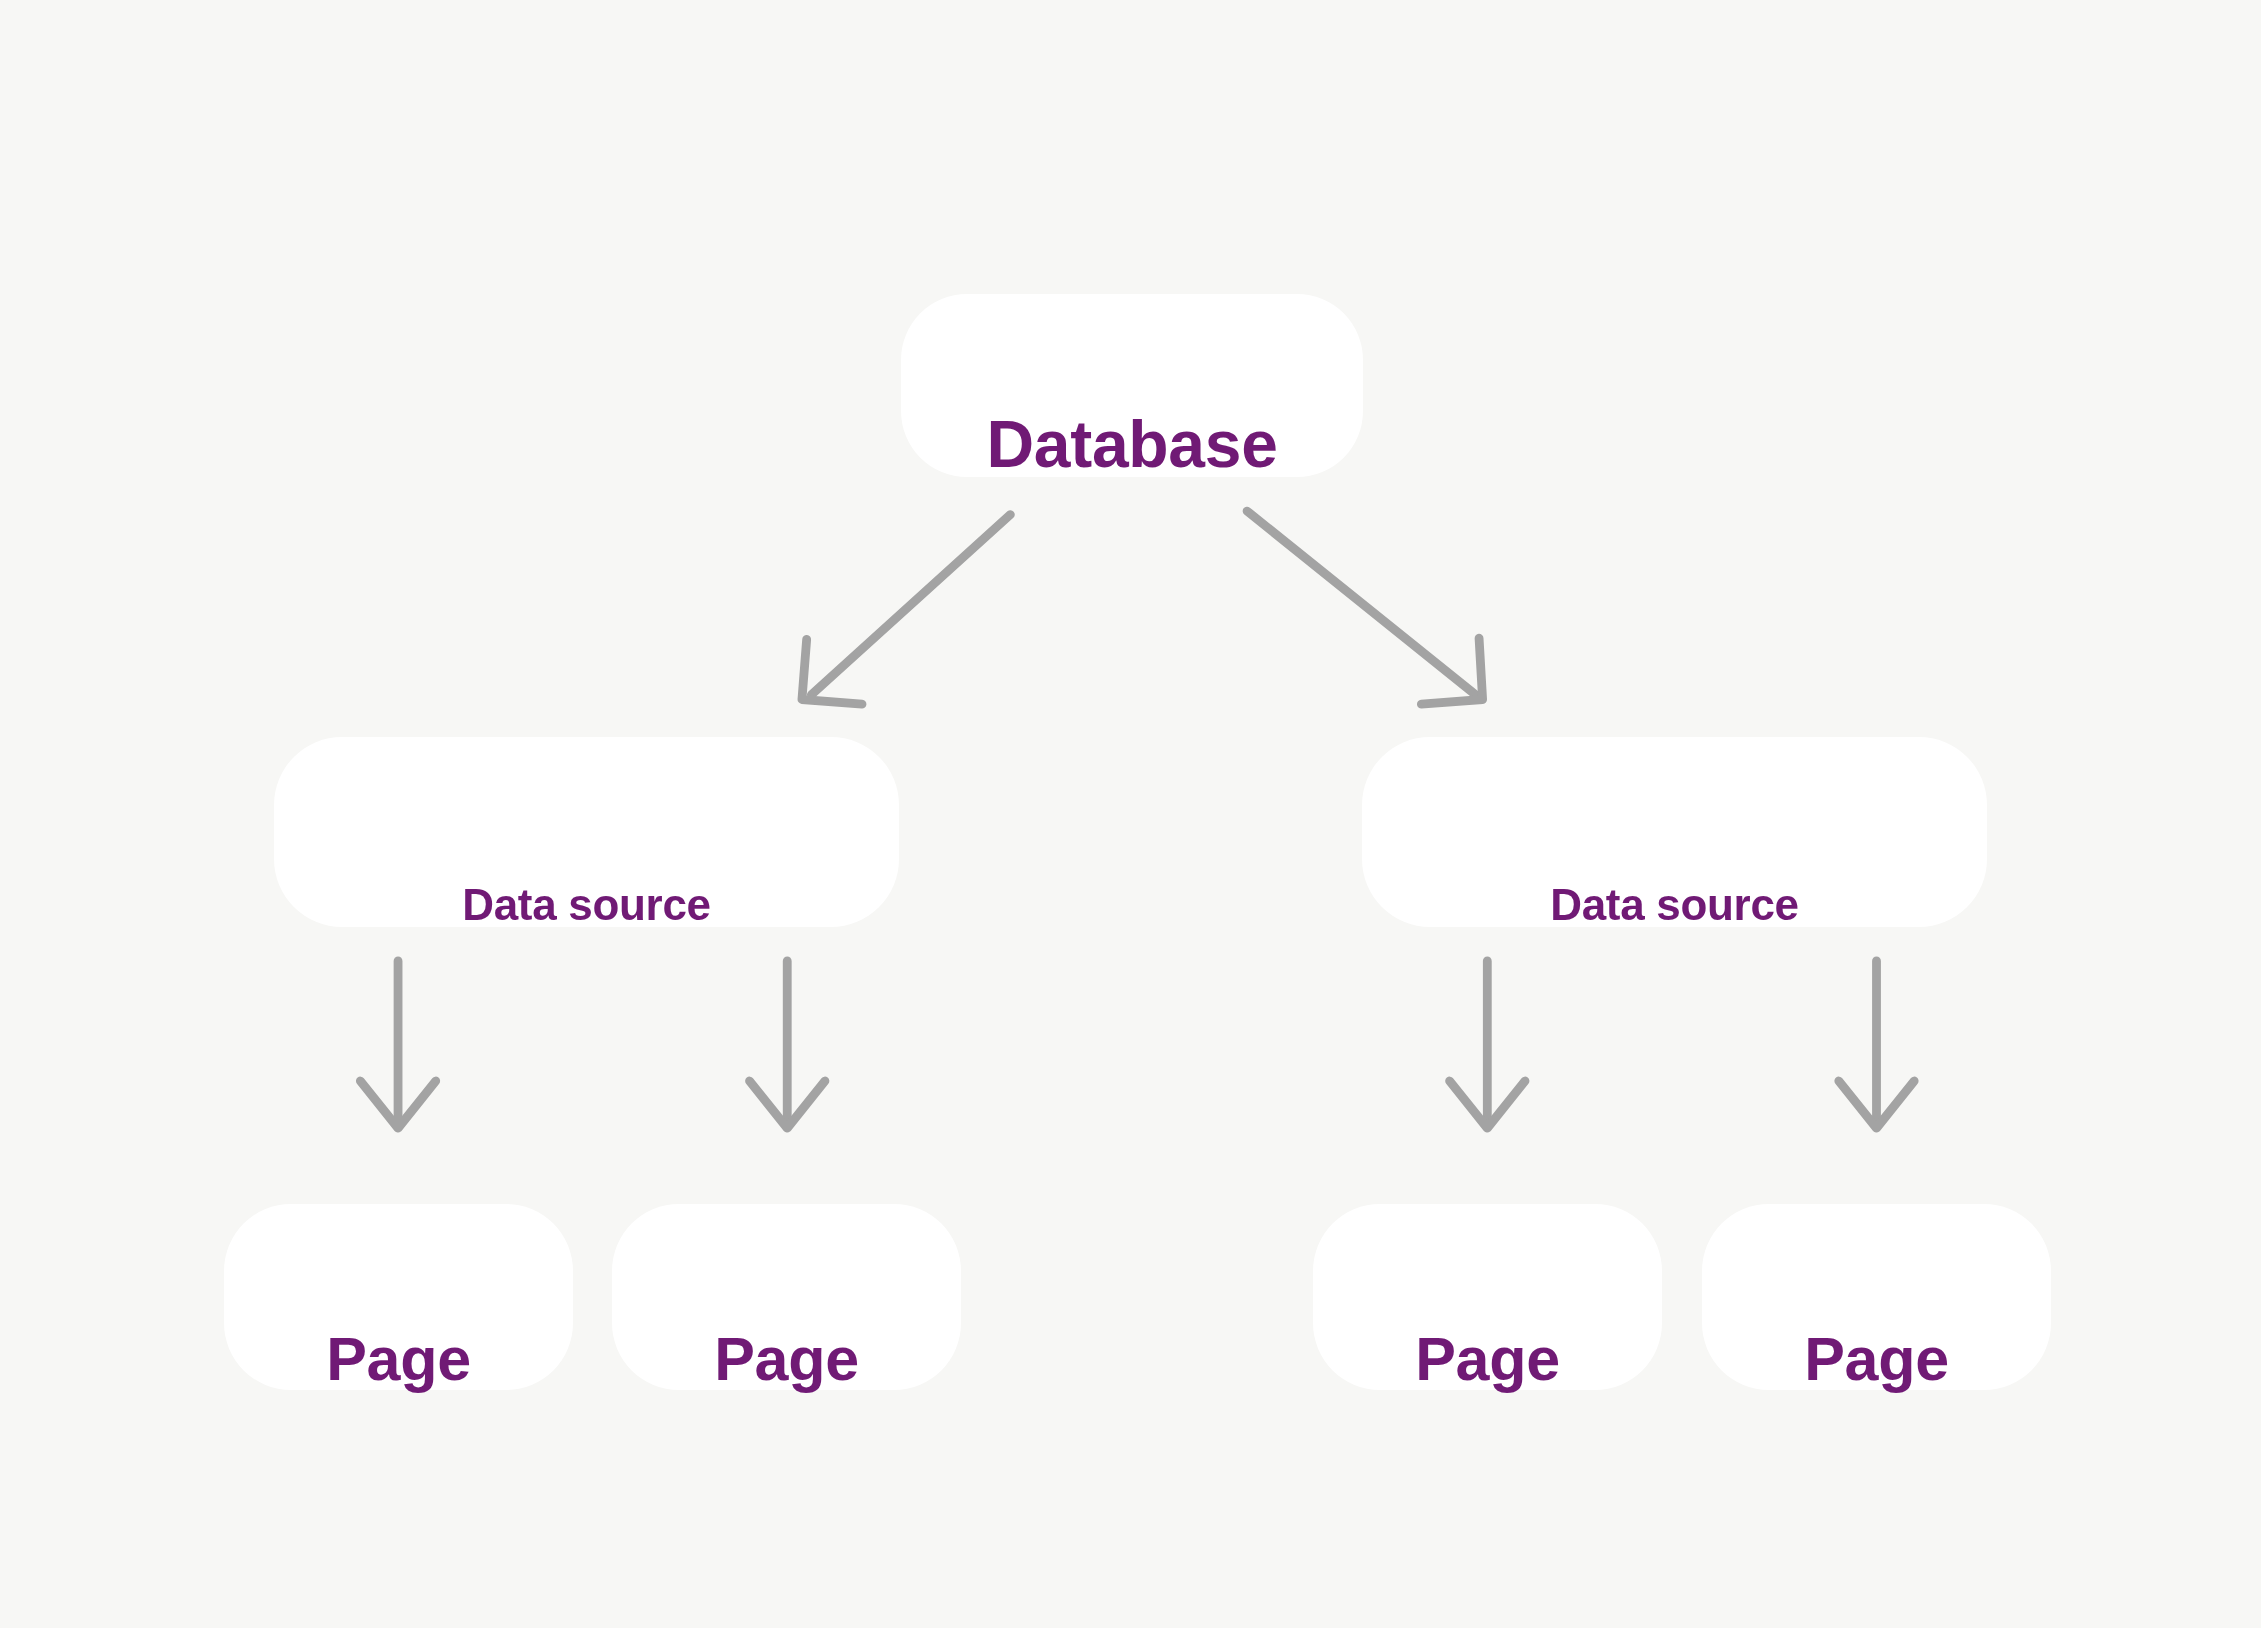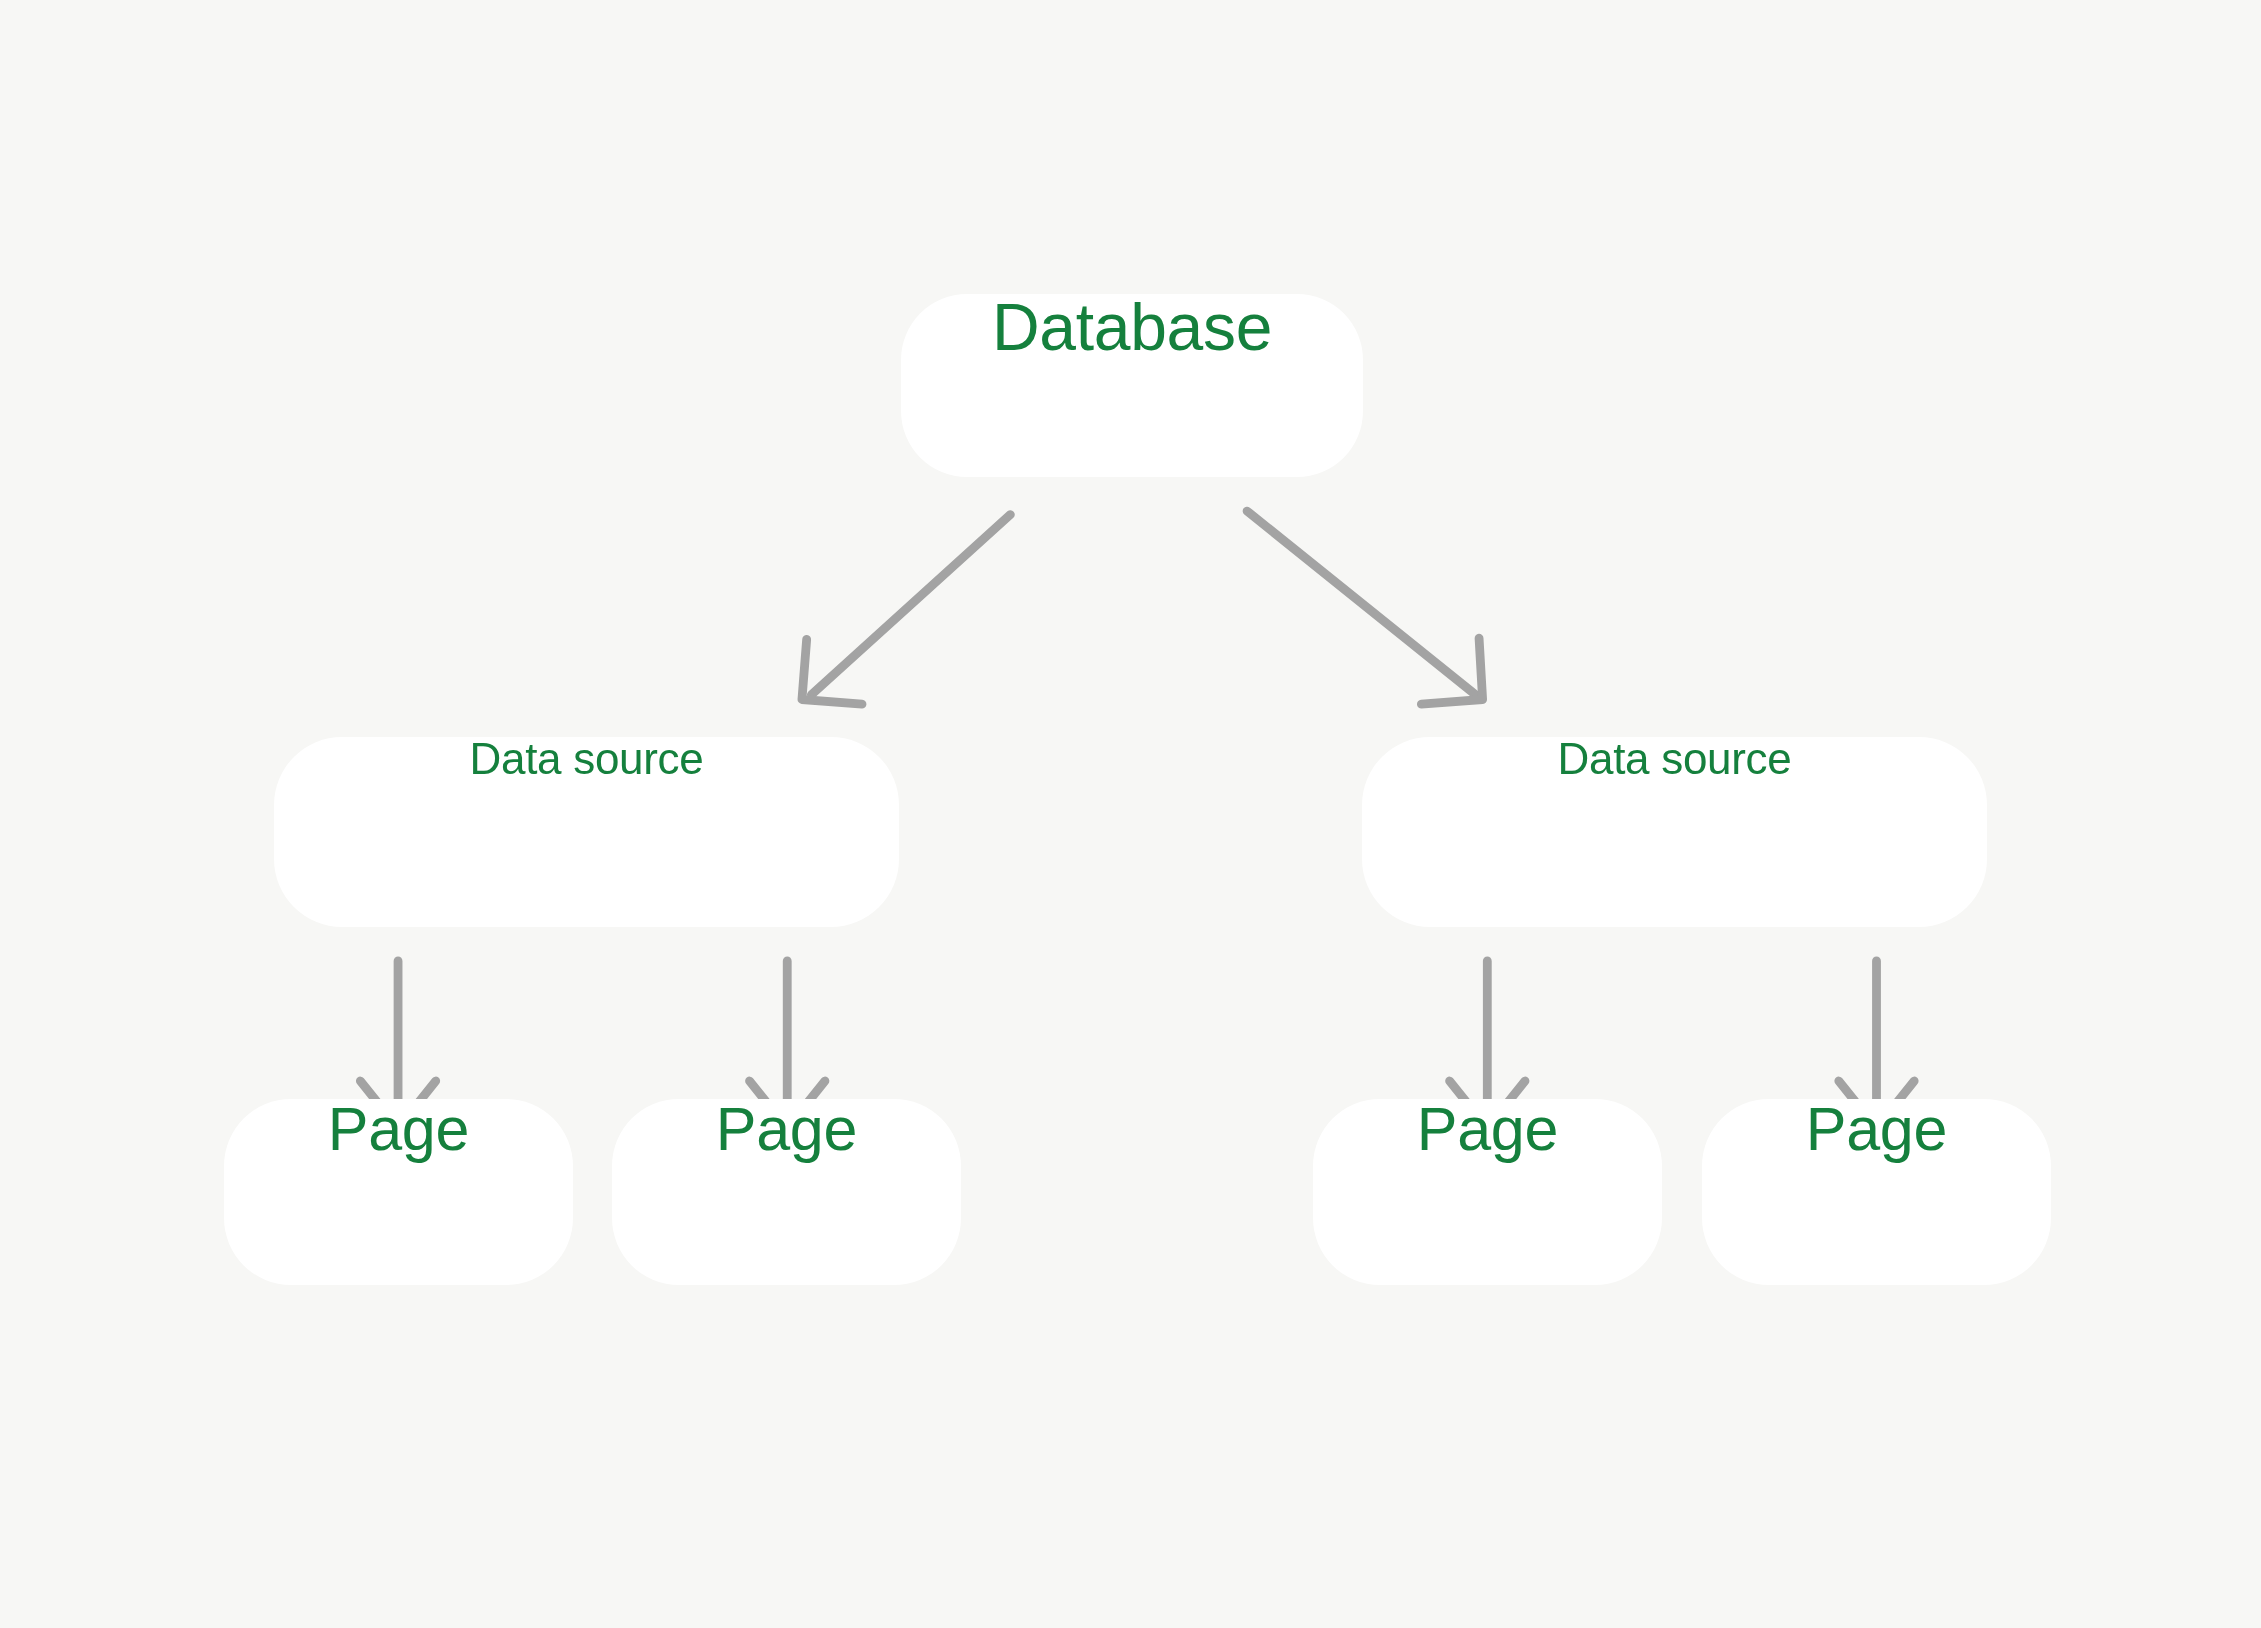--- a/index.html
+++ b/index.html
@@ -19,25 +19,25 @@
     position: absolute;
     left: 0;
     top: 0;
     width: 2261px;
     height: 1628px;
     pointer-events: none;
   }
   .node {
     position: absolute;
     display: flex;
-    align-items: flex-start;
+    align-items: flex-end;
     justify-content: center;
     background: #ffffff;
-    color: #15803d;
-    font-weight: 400;
+    color: #701a75;
+    font-weight: 700;
     letter-spacing: -0.3px;
     white-space: nowrap;
     box-sizing: border-box;
   }
   .node-label {
     display: block;
     line-height: 1;
   }
 
   
@@ -56,21 +56,21 @@
     width: 625px;
     height: 190px;
     border-radius: 68px;
     font-size: 44px;
   }
   #node-datasource-1 { left: 274px; }
   #node-datasource-2 { left: 1362px; }
 
   
   .node-page {
-    top: 1099px;
+    top: 1204px;
     width: 349px;
     height: 186px;
     border-radius: 67px;
     font-size: 61px;
   }
   #node-page-1 { left: 224px; }
   #node-page-2 { left: 612px; }
   #node-page-3 { left: 1313px; }
   #node-page-4 { left: 1702px; }
 </style>

